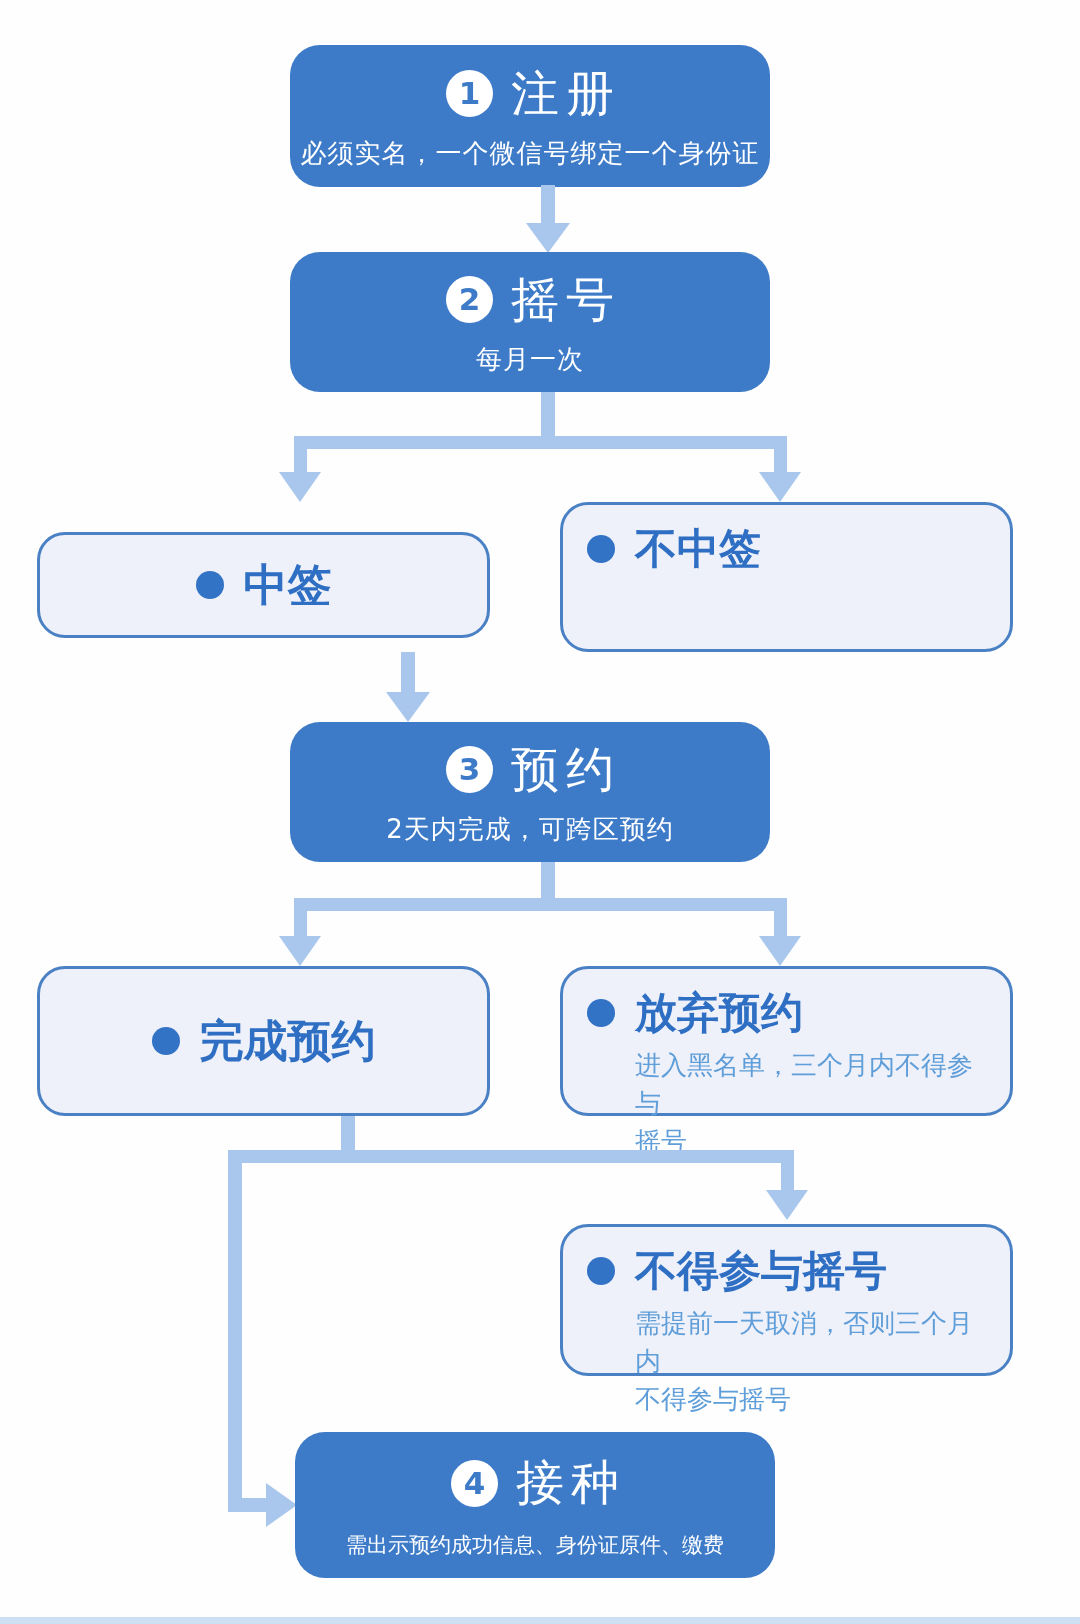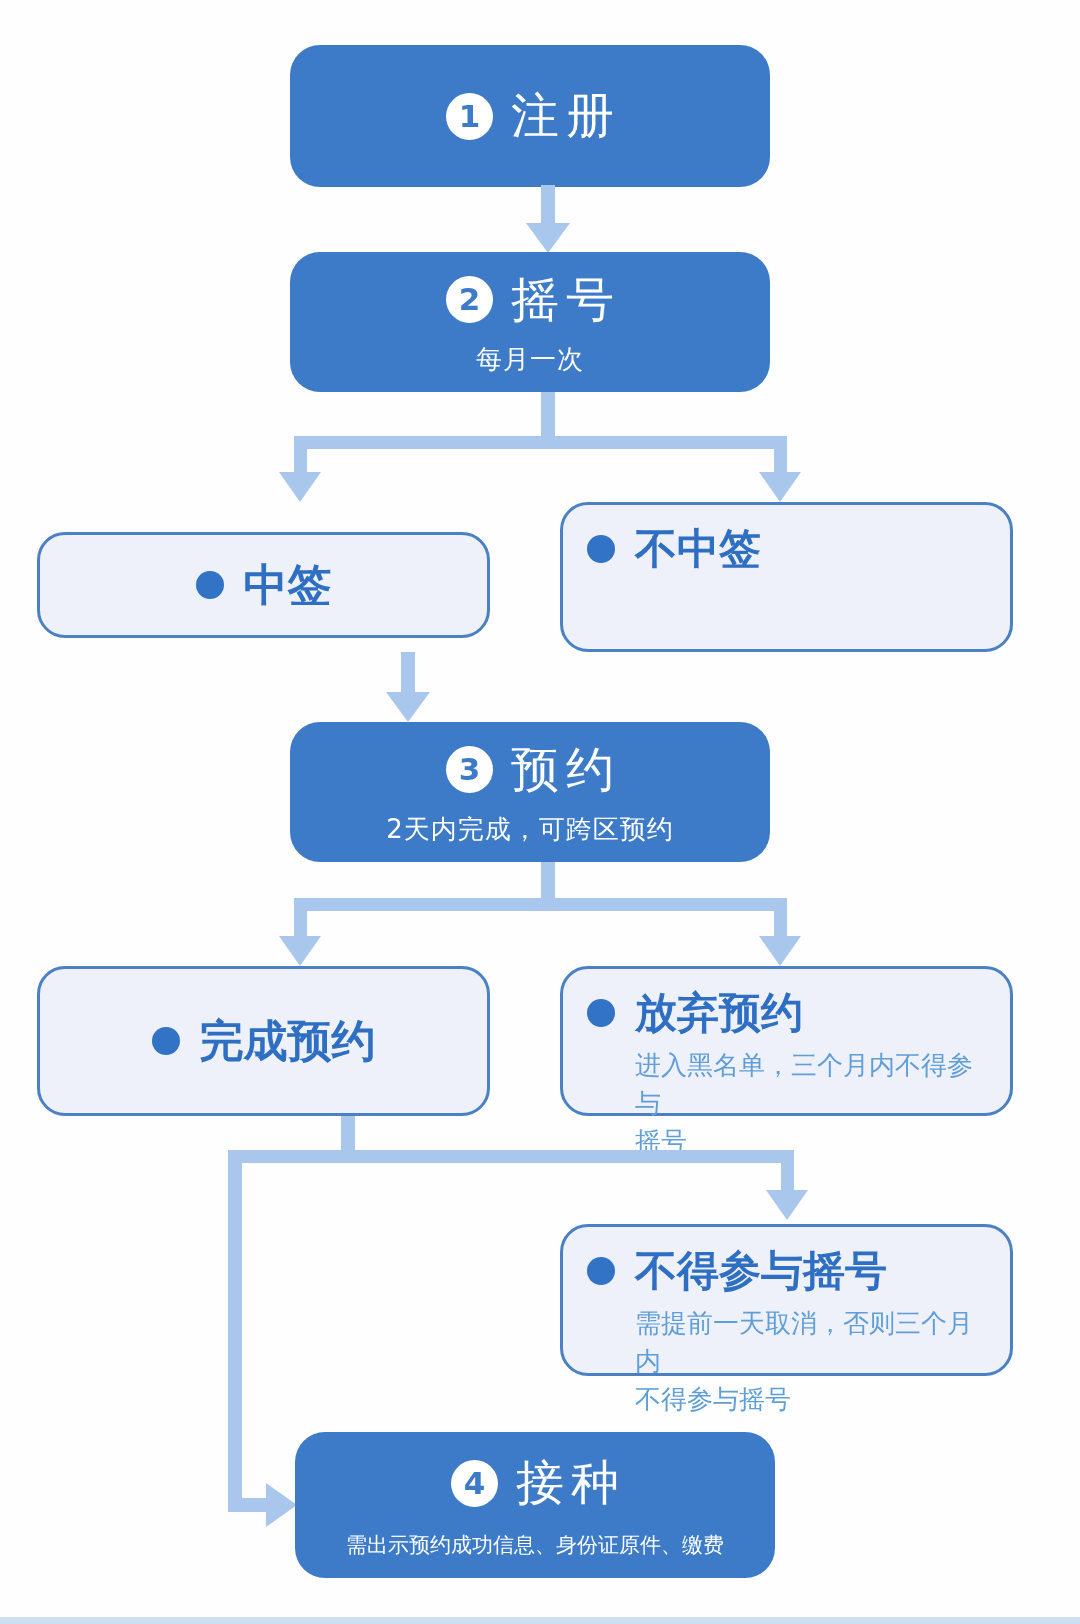--- a/index.html
+++ b/index.html
@@ -60,20 +60,21 @@
 </head>
 <body>
 
 <div id="canvas">
 
   <div class="step-box" style="left:290px;top:45px;width:480px;height:142px;">
     <div class="step-title-row">
       <span class="badge">1</span>
       <span class="step-title">注册</span>
     </div>
+    <div class="step-sub">必须实名，一个微信号绑定一个身份证</div>
   </div>
 
   <div class="conn" style="left:541px;top:185px;width:14px;height:40px;"></div>
   <div class="arrow-down" style="left:526px;top:223px;"></div>
 
   <div class="step-box" style="left:290px;top:252px;width:480px;height:140px;">
     <div class="step-title-row">
       <span class="badge">2</span>
       <span class="step-title">摇号</span>
     </div>

